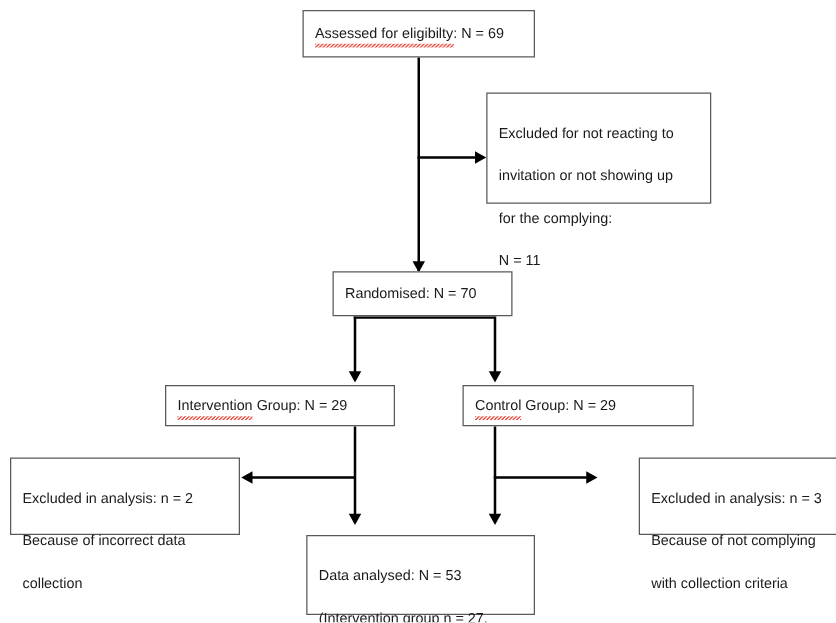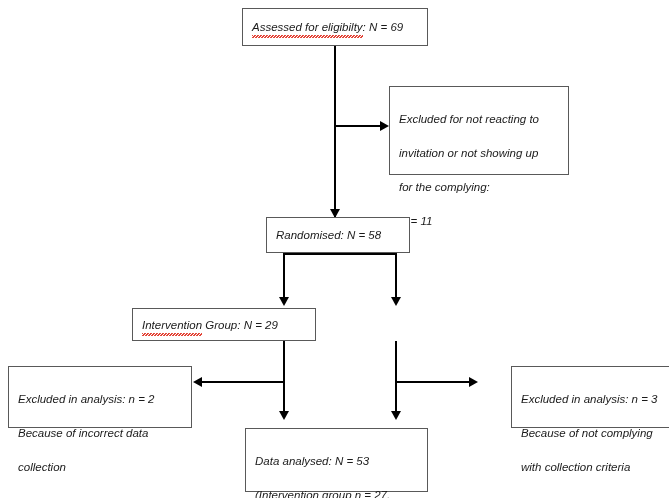--- a/index.html
+++ b/index.html
@@ -8,21 +8,20 @@
     padding: 0;
     background: #ffffff;
   }
   #canvas {
     position: relative;
     width: 669px;
     height: 498px;
     background: #ffffff;
     font-family: "Liberation Sans", sans-serif;
     overflow: hidden;
-    font-style: italic;
   }
   .box {
     position: absolute;
     box-sizing: border-box;
     border: 1px solid #595959;
     background: #ffffff;
     color: #1a1a1a;
     font-size: 11.5px;
     line-height: 17px;
     padding: 7px 9px 6px 9px;
@@ -107,35 +106,38 @@
 
   <div class="vline" style="left:395px; top:341px; height:73px;"></div>
   <div class="arrow down" style="left:391px; top:411px;"></div>
   <div class="hline" style="left:395px; top:381px; width:77px;"></div>
   <div class="arrow right" style="left:469px; top:377px;"></div>
 
   <div class="box center-mid" style="left:242px; top:8px; width:186px; height:38px;">
     <span><span class="sp">Assessed for eligibilty</span><span>: N = 69</span></span>
   </div>
 
-  <div class="box" style="left:389px; top:74px; width:180px; height:89px;margin-top:12px;">
+  <div class="box" style="left:389px; top:74px; width:180px; height:89px;">
     <div>Excluded for not reacting to</div>
     <div>invitation or not showing up</div>
     <div>for the complying:</div>
     <div>N = 11</div>
   </div>
 
   <div class="box center-mid" style="left:266px; top:217px; width:144px; height:36px;">
-    <span>Randomised: N = 58</span>
+    <span>Randomised: N = 70</span>
   </div>
 
   <div class="box center-mid" style="left:132px; top:308px; width:184px; height:33px;">
     <span><span class="sp">Intervention</span><span> Group: N = 29</span></span>
   </div>
 
+  <div class="box center-mid" style="left:370px; top:308px; width:185px; height:33px;">
+    <span><span class="sp">Control</span><span> Group: N = 29</span></span>
+  </div>
 
   <div class="box" style="left:8px; top:366px; width:184px; height:62px;">
     <div>Excluded in analysis: n = 2</div>
     <div>Because of incorrect data</div>
     <div>collection</div>
   </div>
 
   <div class="box" style="left:478px; top:366px; width:183px; height:62px;margin-left:33px;">
     <div>Excluded in analysis: n = 3</div>
     <div>Because of not complying</div>

